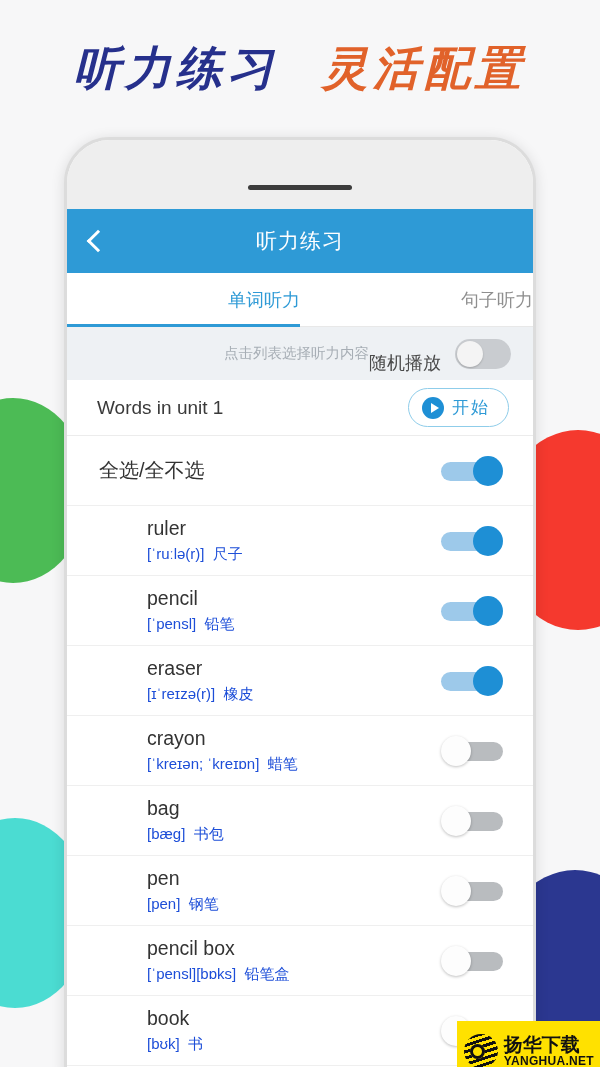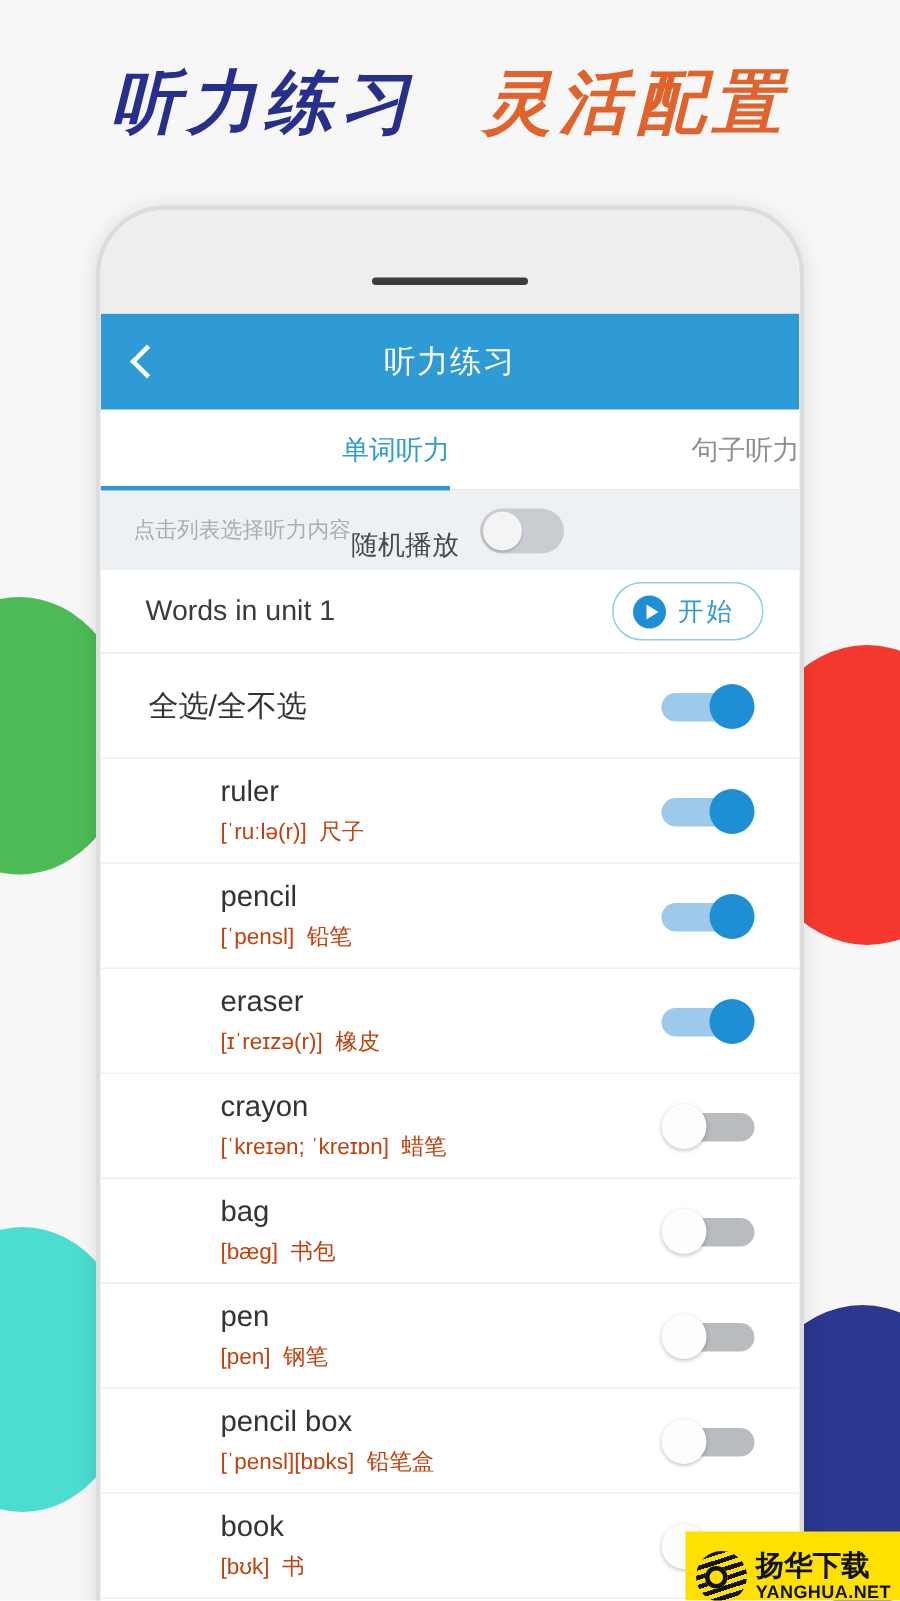--- a/index.html
+++ b/index.html
@@ -122,21 +122,21 @@
     height: 3px;
     background: #2E9AD6;
   }
 
   
   .hintbar {
     height: 53px;
     background: #eef1f4;
     display: flex; align-items: center;
     padding: 0 22px 0 22px;
-    justify-content: flex-start;
+    justify-content: flex-end;
   }
   .hint-text { font-size: 14.5px; color: #a7aeb5; }
   .hint-right { display: flex; align-items: center; gap: 14px; }
   .hint-label { font-size: 18px; color: #4a4a4a; margin-top: 19px; }
 
   
   .sw-plain {
     width: 56px; height: 30px;
     border-radius: 16px;
     background: #c9ccd0;
@@ -189,21 +189,21 @@
   .list { background: #fff; }
   .row {
     min-height: 70px;
     display: flex; align-items: center; justify-content: space-between;
     padding: 0 30px 0 32px;
     border-bottom: 1px solid #efefef;
   }
   .row.select-all { height: 69px; }
   .row-texts { display: flex; flex-direction: column; gap: 5px; margin-left: 48px; }
   .w-en { font-size: 19.5px; color: #333333; }
-  .w-ph { font-size: 15px; color: #c2410c; }
+  .w-ph { font-size: 15px; color: #1d4ed8; }
   .w-title { font-size: 20px; color: #333333; }
 
   
   .toggle { position: relative; width: 62px; height: 34px; flex: none; }
   .toggle .track {
     position: absolute; top: 8px; left: 0;
     width: 50px; height: 19px; border-radius: 10px;
   }
   .toggle .thumb {
     position: absolute; top: 2px;

